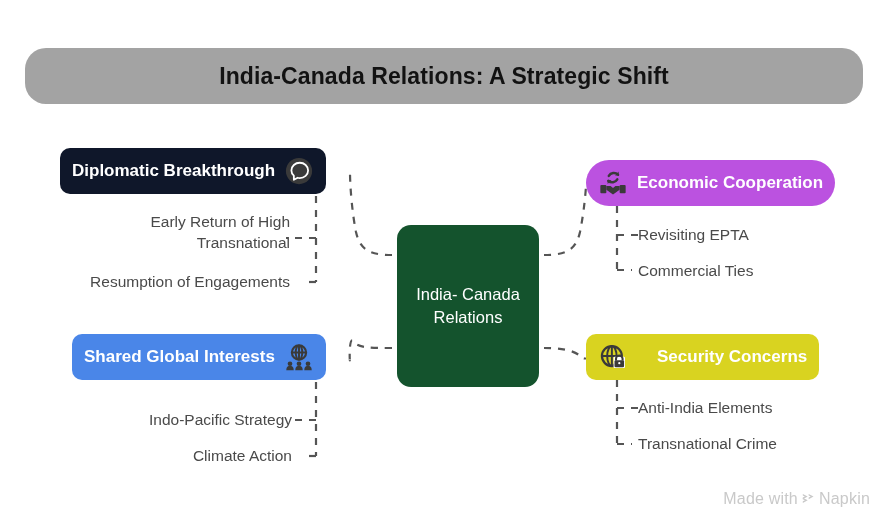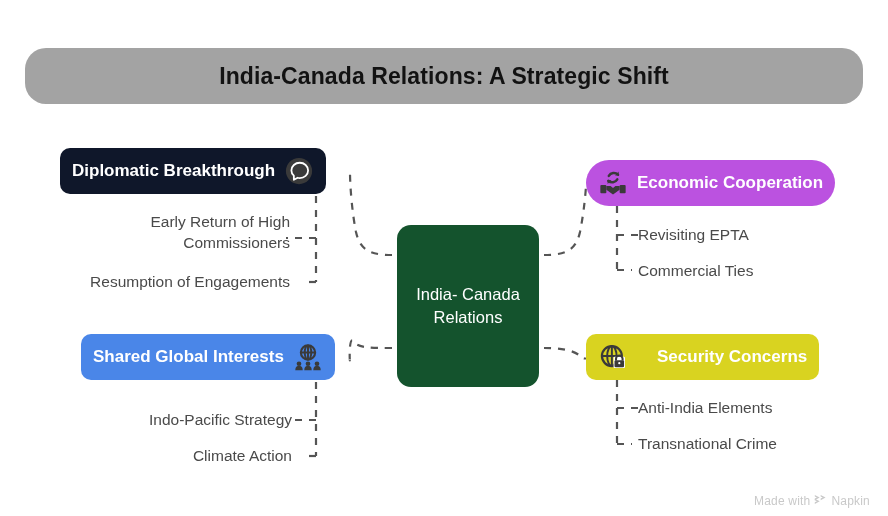--- a/index.html
+++ b/index.html
@@ -120,21 +120,21 @@
 
   
   .footer {
     position: absolute;
     right: 18px;
     bottom: 8px;
     display: flex;
     align-items: center;
     gap: 4px;
     color: #c9c9c9;
-    font-size: 12px;
+    font-size: 16px;
     letter-spacing: 0.2px;
   }
   .footer-logo { display: block; }
 </style>
 </head>
 <body>
 
 <div id="canvas">
 
   <svg id="connectors" viewBox="0 0 888 516" width="888" height="516" aria-hidden="true">
@@ -181,41 +181,41 @@
     <span class="pill-label">Diplomatic Breakthrough</span>
     <span class="pill-icon">
       <svg viewBox="0 0 32 32" width="30" height="30">
         <path d="M16 2 C8.3 2 2 8.3 2 16 C2 23.7 8.3 30 16 30 C23.7 30 30 23.7 30 16 C30 8.3 23.7 2 16 2 Z" fill="#3a3a3a"></path>
         <path d="M16.8 7.2 C11.9 7.2 7.9 10.9 7.9 15.4 C7.9 17.6 8.9 19.6 10.5 21 L10.5 25.4 L14.6 23.2
                  C15.3 23.4 16 23.5 16.8 23.5 C21.7 23.5 25.7 19.9 25.7 15.4 C25.7 10.9 21.7 7.2 16.8 7.2 Z" fill="none" stroke="#ffffff" stroke-width="1.9" stroke-linejoin="round"></path>
       </svg>
     </span>
   </div>
   <div class="leaf right-align" style="left:20px; top:212px; width:270px;">Early Return of High
-Commissioners</div>
+Transnational</div>
   <div class="leaf right-align" style="left:20px; top:272px; width:270px;">Resumption of Engagements</div>
 
   <div class="pill pill-purple icon-left" style="left:586px; top:160px;">
     <span class="pill-icon">
       <svg viewBox="0 0 32 32" width="30" height="30">
         <path d="M11.5 8.4 A6.2 6.2 0 0 1 21.4 7.2" fill="none" stroke="#3a3a3a" stroke-width="2.6" stroke-linecap="round"></path>
         <path d="M21.9 3.6 L22.3 7.9 L18.2 8.1 Z" fill="#3a3a3a"></path>
         <path d="M20.6 12.1 A6.2 6.2 0 0 1 11.0 13.6" fill="none" stroke="#3a3a3a" stroke-width="2.6" stroke-linecap="round"></path>
         <path d="M10.3 17.0 L10.1 12.7 L14.2 12.8 Z" fill="#3a3a3a"></path>
         <rect x="2.5" y="18.2" width="6.4" height="8.6" rx="1" fill="#3a3a3a"></rect>
         <rect x="23.1" y="18.2" width="6.4" height="8.6" rx="1" fill="#3a3a3a"></rect>
         <path d="M8.9 19.2 L13.4 19.2 L16 21.3 L18.6 19.2 L23.1 19.2 L23.1 23.1 L16 28.3 L8.9 23.1 Z" fill="#3a3a3a"></path>
       </svg>
     </span>
     <span class="pill-label">Economic Cooperation</span>
   </div>
   <div class="leaf left-align" style="left:638px; top:225px; width:250px;">Revisiting EPTA</div>
   <div class="leaf left-align" style="left:638px; top:261px; width:250px;">Commercial Ties</div>
 
-  <div class="pill pill-blue icon-right" style="left:72px; top:334px;margin-left:9px;">
+  <div class="pill pill-blue icon-right" style="left:72px; top:334px;">
     <span class="pill-label">Shared Global Interests</span>
     <span class="pill-icon">
       <svg viewBox="0 0 32 32" width="30" height="30">
         <circle cx="16" cy="11.2" r="7.6" fill="none" stroke="#3a3a3a" stroke-width="2.3"></circle>
         <path d="M16 3.6 L16 18.8 M8.4 11.2 L23.6 11.2" stroke="#3a3a3a" stroke-width="2.1"></path>
         <ellipse cx="16" cy="11.2" rx="3.5" ry="7.6" fill="none" stroke="#3a3a3a" stroke-width="2.1"></ellipse>
         <circle cx="6.4" cy="23.2" r="2.5" fill="#3a3a3a"></circle>
         <path d="M2.4 30 C2.4 26.8 4.2 25.4 6.4 25.4 C8.6 25.4 10.4 26.8 10.4 30 Z" fill="#3a3a3a"></path>
         <circle cx="16" cy="23.2" r="2.5" fill="#3a3a3a"></circle>
         <path d="M12 30 C12 26.8 13.8 25.4 16 25.4 C18.2 25.4 20 26.8 20 30 Z" fill="#3a3a3a"></path>

